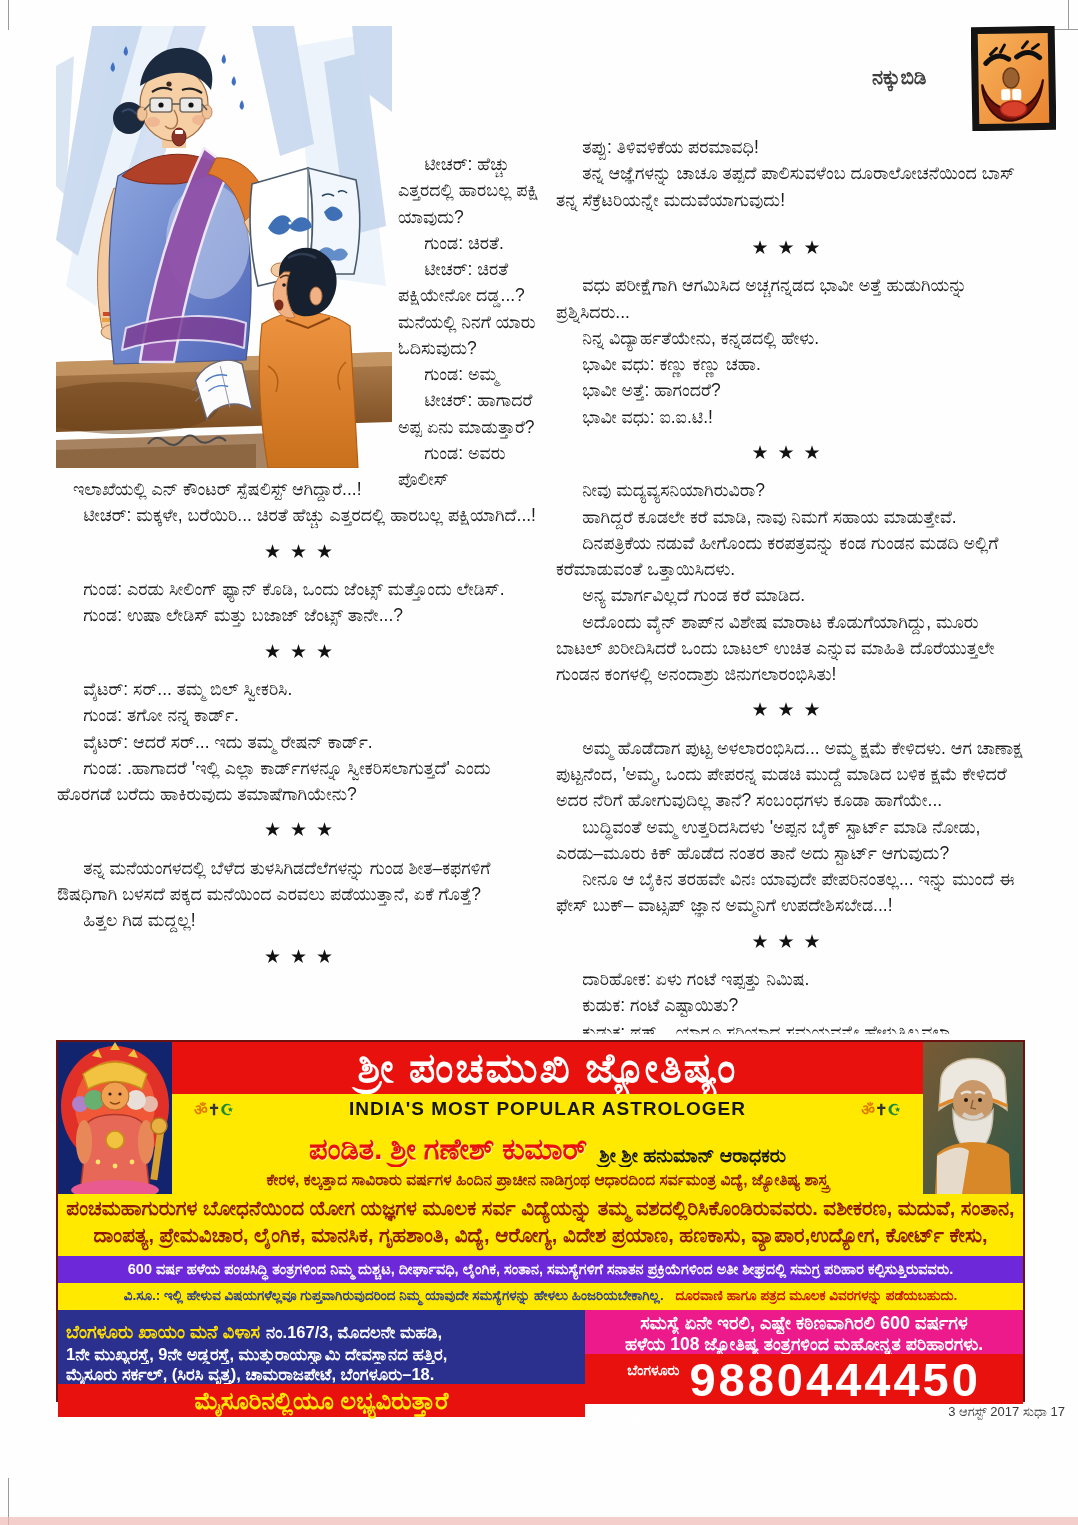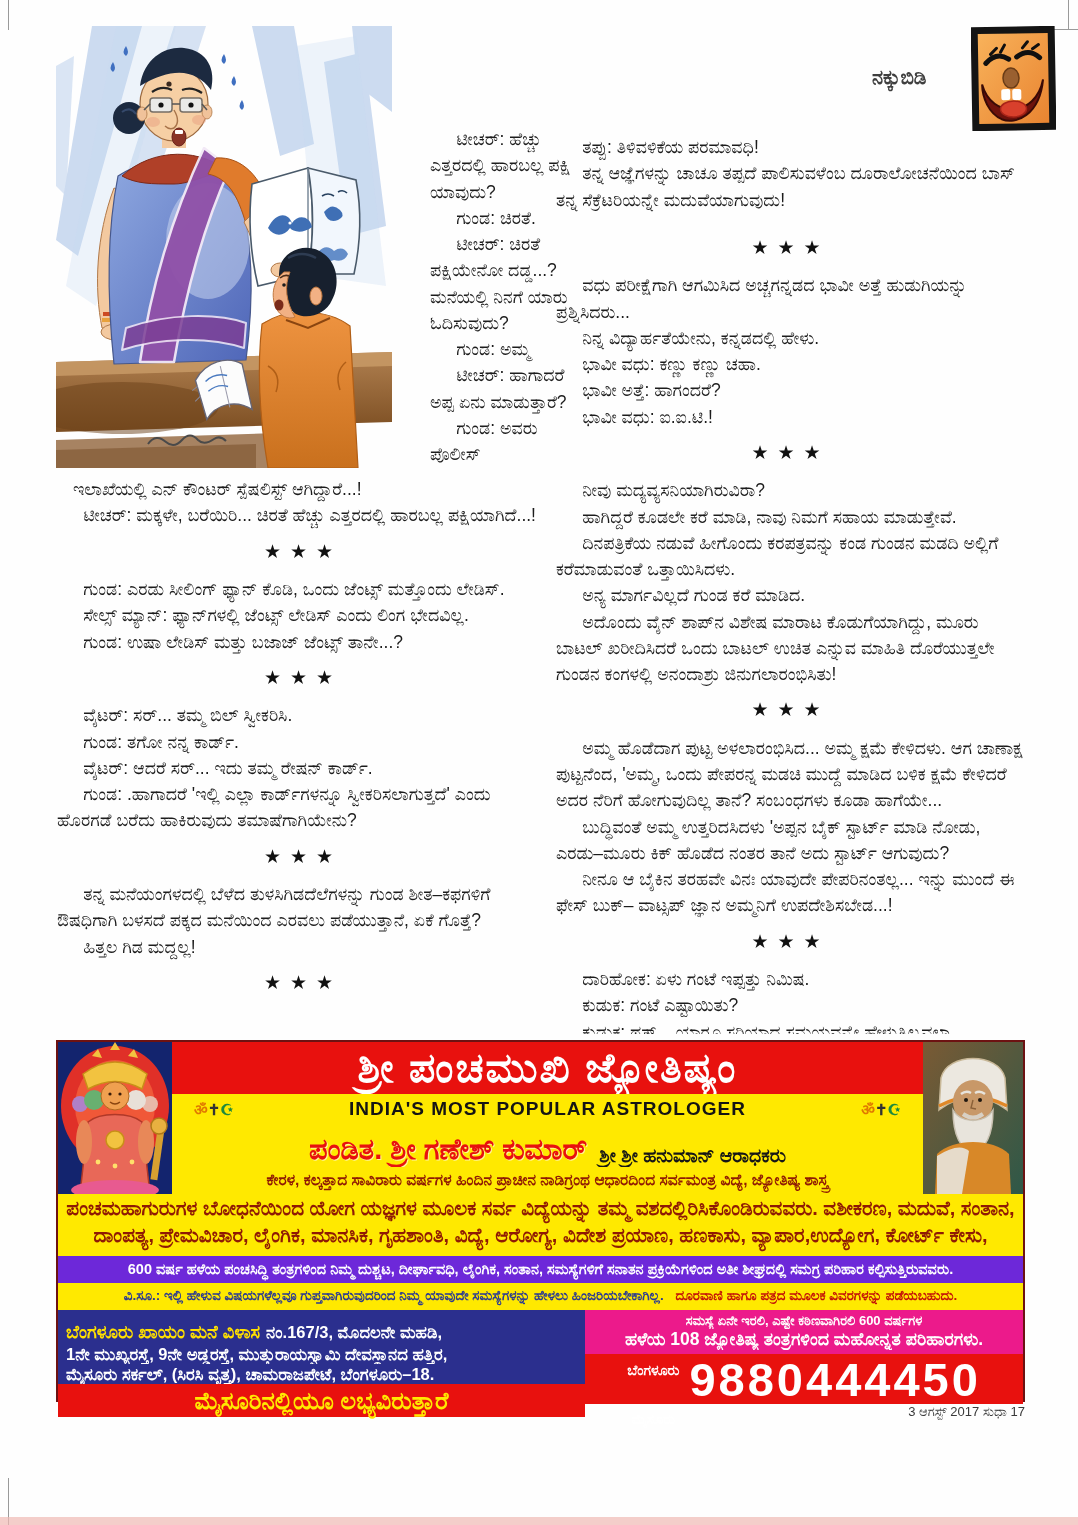--- a/index.html
+++ b/index.html
@@ -20,21 +20,21 @@
   
   .masthead-title { position:absolute; left:872px; top:66px; width:96px;
     font-size:20px; font-weight:bold; color:#3f3f3f; }
   .laugh-logo { position:absolute; left:971px; top:26px; width:85px; height:105px; }
 
   
   .cartoon { position:absolute; left:56px; top:26px; width:336px; height:442px; }
 
   
   .col { position:absolute; font-size:17.5px; line-height:1.5; overflow:hidden; }
-  .col-narrow { left:398px; top:126px; width:152px; height:342px;margin-left:32px; }
+  .col-narrow { left:398px; top:151px; width:152px; height:342px; }
   .col-left  { left:57px;  top:476px; width:492px; height:560px; }
   .col-right { left:556px; top:134px; width:469px; height:900px; }
   .para { text-indent:1.5em; }
   .para.noind { text-indent:0;margin-left:16px; }
   .stars { text-align:center; letter-spacing:9px; font-size:19px; margin:9px 0 10px;
     color:#111; }
   .gap { height:12px; }
 
   
   .ad { position:absolute; left:56px; top:1040px; width:969px; height:362px;
@@ -77,32 +77,32 @@
     flex-direction:column; }
   .addr-lines { padding:12px 8px 0; }
   .addr-line { font-size:16.5px; font-weight:bold; line-height:1.22;
     white-space:nowrap; overflow:hidden; }
   .addr-label { color:#ffe000; font-size:18px; margin-right:6px; }
   .mysore-band { margin-top:auto; background:#e8110e; color:#ffe900;
     font-size:24px; font-weight:bold; text-align:center; height:33px;
     line-height:33px; }
   .ad-problem { flex:1; background:#ec1a8b; color:#fff; display:flex;
     flex-direction:column; }
-  .prob-line1 { font-size:13px; font-weight:bold; text-align:center;
+  .prob-line1 { font-size:18px; font-weight:bold; text-align:center;
     padding-top:3px; white-space:nowrap; overflow:hidden; }
   .prob-line2 { font-size:17.5px; font-weight:bold; text-align:center;
     white-space:nowrap; overflow:hidden; }
   .phone-band { margin-top:auto; background:#e8110e; height:50px; display:flex;
     align-items:center; justify-content:center; gap:10px; }
   .phone-cities { font-size:14px; font-weight:bold; line-height:1.2;
     text-align:center; }
   .phone-cities span { display:block;margin-top:32px; }
   .phone-number { font-size:47px; font-weight:bold; letter-spacing:3px; }
 
-  .page-footer { position:absolute; left:820px; top:1404px; width:205px;
+  .page-footer { position:absolute; left:860px; top:1404px; width:205px;
     text-align:right; font-size:13px; color:#3a3a3a; }
 </style>
 </head>
 <body>
 
 <div class="page">
 
   <div class="crop tl"></div>
   <div class="crop tr-h"></div>
   <div class="crop tr-v"></div>
@@ -253,21 +253,20 @@
     <p class="para">ಗುಂಡ: ಅಮ್ಮ</p>
     <p class="para">ಟೀಚರ್: ಹಾಗಾದರೆ ಅಪ್ಪ ಏನು ಮಾಡುತ್ತಾರೆ?</p>
     <p class="para">ಗುಂಡ: ಅವರು ಪೊಲೀಸ್</p>
   </div>
 
   <div class="col col-left">
     <p class="para noind">ಇಲಾಖೆಯಲ್ಲಿ ಎನ್ ಕೌಂಟರ್ ಸ್ಪೆಷಲಿಸ್ಟ್ ಆಗಿದ್ದಾರೆ...!</p>
     <p class="para">ಟೀಚರ್: ಮಕ್ಕಳೇ, ಬರೆಯಿರಿ... ಚಿರತೆ ಹೆಚ್ಚು ಎತ್ತರದಲ್ಲಿ ಹಾರಬಲ್ಲ ಪಕ್ಷಿಯಾಗಿದೆ...!</p>
     <div class="stars">★★★</div>
     <p class="para">ಗುಂಡ: ಎರಡು ಸೀಲಿಂಗ್ ಫ್ಯಾನ್ ಕೊಡಿ, ಒಂದು ಜೆಂಟ್ಸ್ ಮತ್ತೊಂದು ಲೇಡಿಸ್.</p>
-    <p class="para">ಸೇಲ್ಸ್ ಮ್ಯಾನ್: ಫ್ಯಾನ್‌ಗಳಲ್ಲಿ ಜೆಂಟ್ಸ್ ಲೇಡಿಸ್ ಎಂದು ಲಿಂಗ ಭೇದವಿಲ್ಲ.</p>
     <p class="para">ಗುಂಡ: ಉಷಾ ಲೇಡಿಸ್ ಮತ್ತು ಬಜಾಜ್ ಜೆಂಟ್ಸ್ ತಾನೇ...?</p>
     <div class="stars">★★★</div>
     <p class="para">ವೈಟರ್: ಸರ್... ತಮ್ಮ ಬಿಲ್ ಸ್ವೀಕರಿಸಿ.</p>
     <p class="para">ಗುಂಡ: ತಗೋ ನನ್ನ ಕಾರ್ಡ್.</p>
     <p class="para">ವೈಟರ್: ಆದರೆ ಸರ್... ಇದು ತಮ್ಮ ರೇಷನ್ ಕಾರ್ಡ್.</p>
     <p class="para">ಗುಂಡ: .ಹಾಗಾದರೆ 'ಇಲ್ಲಿ ಎಲ್ಲಾ ಕಾರ್ಡ್‌ಗಳನ್ನೂ ಸ್ವೀಕರಿಸಲಾಗುತ್ತದೆ' ಎಂದು ಹೊರಗಡೆ ಬರೆದು ಹಾಕಿರುವುದು ತಮಾಷೆಗಾಗಿಯೇನು?</p>
     <div class="stars">★★★</div>
     <p class="para">ತನ್ನ ಮನೆಯಂಗಳದಲ್ಲಿ ಬೆಳೆದ ತುಳಸಿಗಿಡದೆಲೆಗಳನ್ನು ಗುಂಡ ಶೀತ–ಕಫಗಳಿಗೆ ಔಷಧಿಗಾಗಿ ಬಳಸದೆ ಪಕ್ಕದ ಮನೆಯಿಂದ ಎರವಲು ಪಡೆಯುತ್ತಾನೆ, ಏಕೆ ಗೊತ್ತೆ?</p>
     <p class="para">ಹಿತ್ತಲ ಗಿಡ ಮದ್ದಲ್ಲ!</p>
     <div class="stars">★★★</div>

